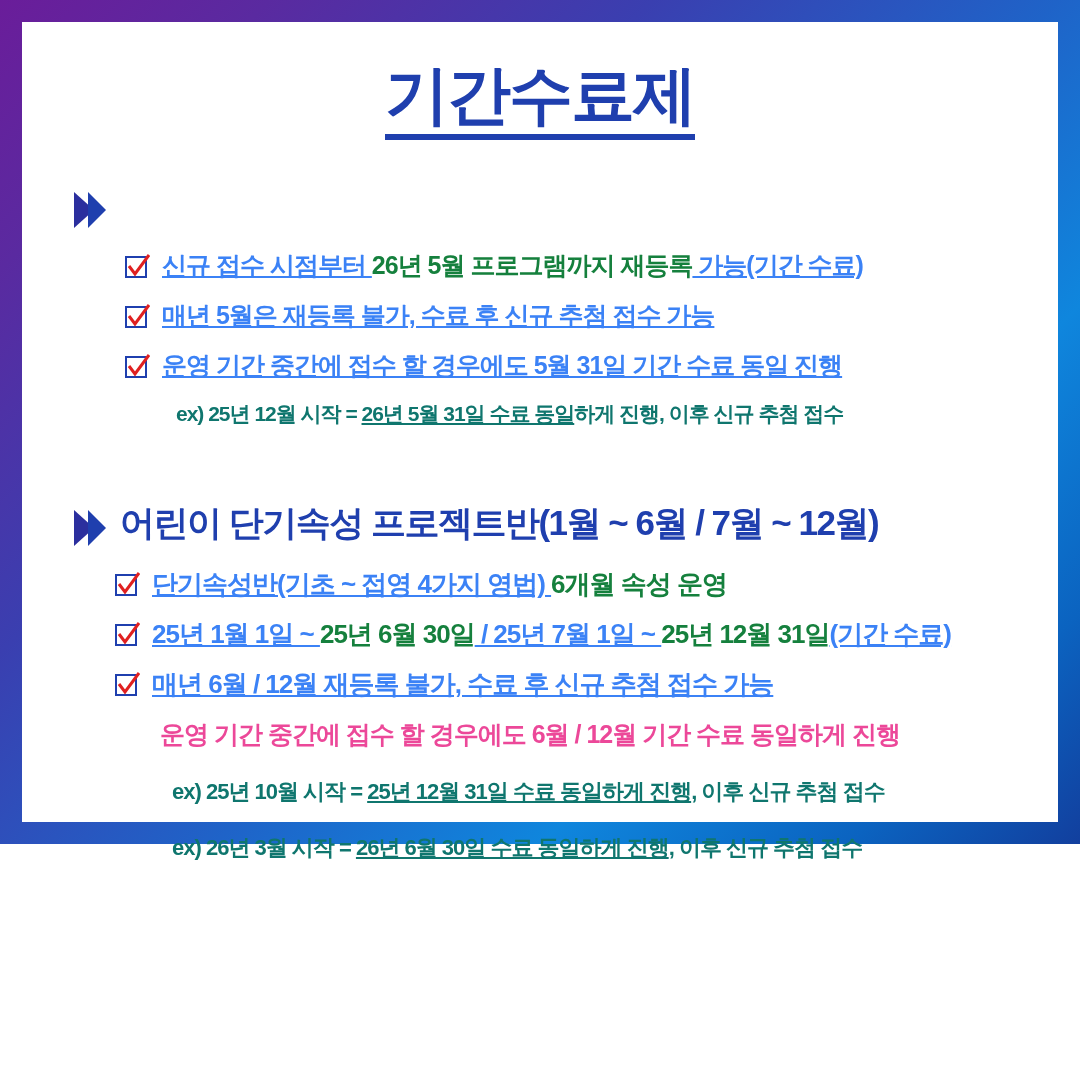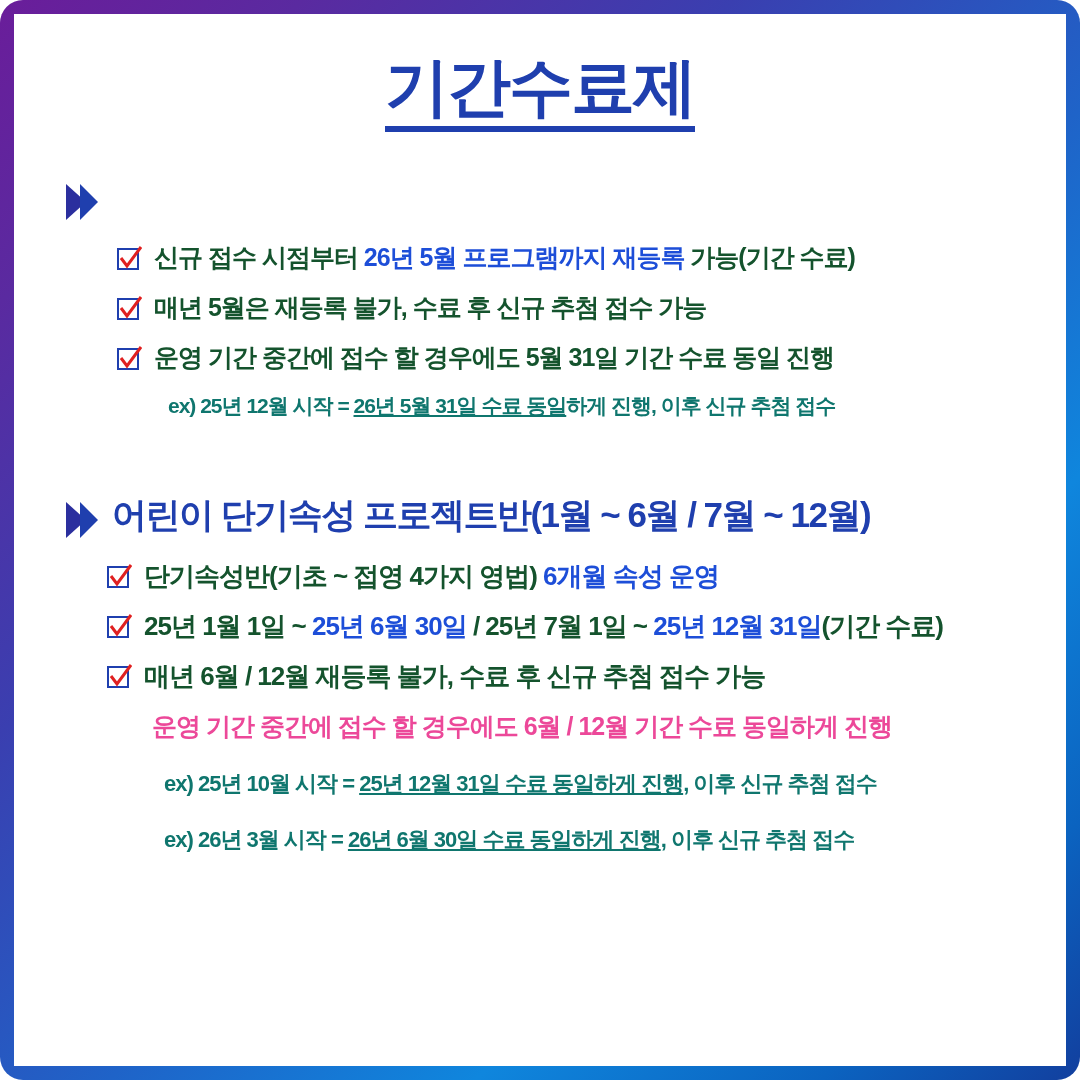--- a/index.html
+++ b/index.html
@@ -10,32 +10,31 @@
     width: 1080px;
     height: 1080px;
     overflow: hidden;
     font-family: "Liberation Sans", sans-serif;
   }
 
   
   .poster {
     position: relative;
     width: 1080px;
-    height: 1080px;
+    height: 844px;
     box-sizing: border-box;
     background: linear-gradient(135deg,
         #6a1d9a 0%,
         #5a2aa0 14%,
         #3a3fb0 34%,
         #1f63c8 55%,
         #0f86dd 72%,
         #0b63c0 88%,
         #123f9e 100%);
-    padding: 14px;
-    border-radius: 23px;
+    padding: 22px;
   }
   .poster-inner {
     position: relative;
     width: 100%;
     height: 100%;
     background: #ffffff;
     box-sizing: border-box;
     padding: 26px 34px 20px 34px;
   }
 
@@ -96,24 +95,25 @@
     margin-top: 4px;
   }
   .bullet-text {
     font-size: 25px;
     font-weight: bold;
     color: #1f3fae;
     letter-spacing: -1px;
     line-height: 1.25;
   }
   .bullet-text .red {
-    color: #1d4ed8;
+    color: #15803d;
   }
   .bullet-text .blue {
-    color: #14532d;
+    color: #3b82f6;
+    text-decoration: underline;
   }
 
   .note {
     font-size: 22px;
     font-weight: bold;
     color: #ec4899;
     letter-spacing: -1px;
     padding-left: 40px;
     margin-top: 2px;
     margin-bottom: 12px;

